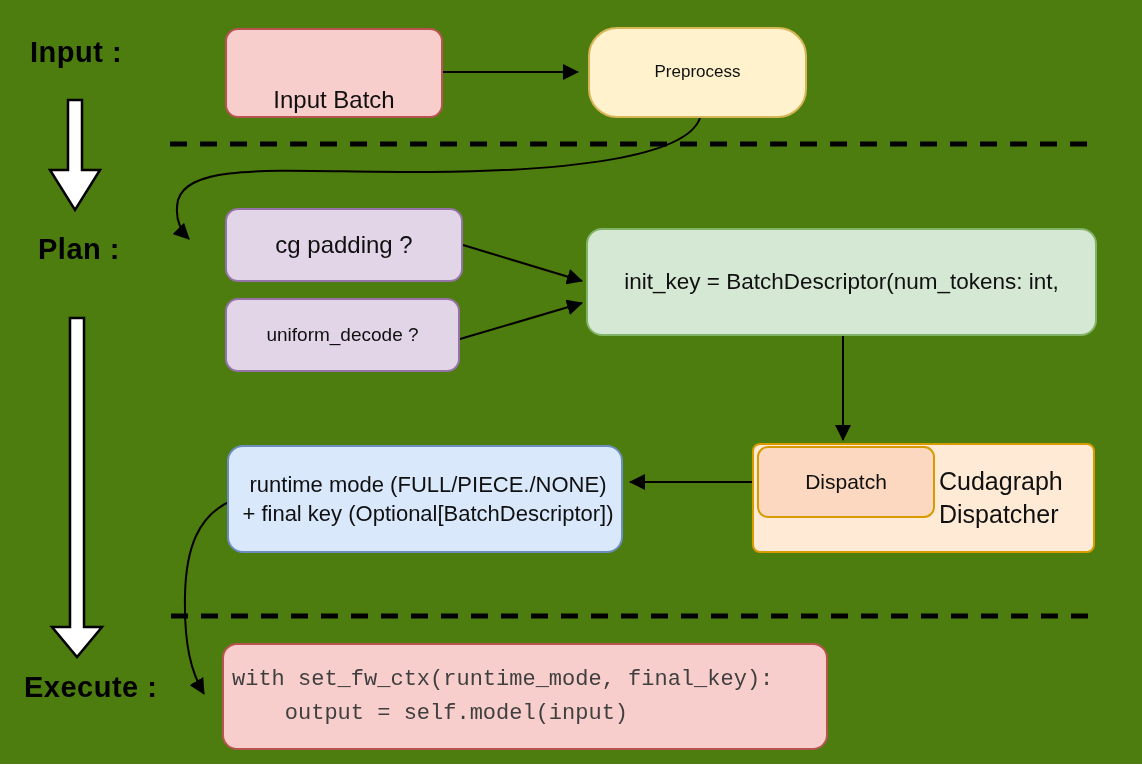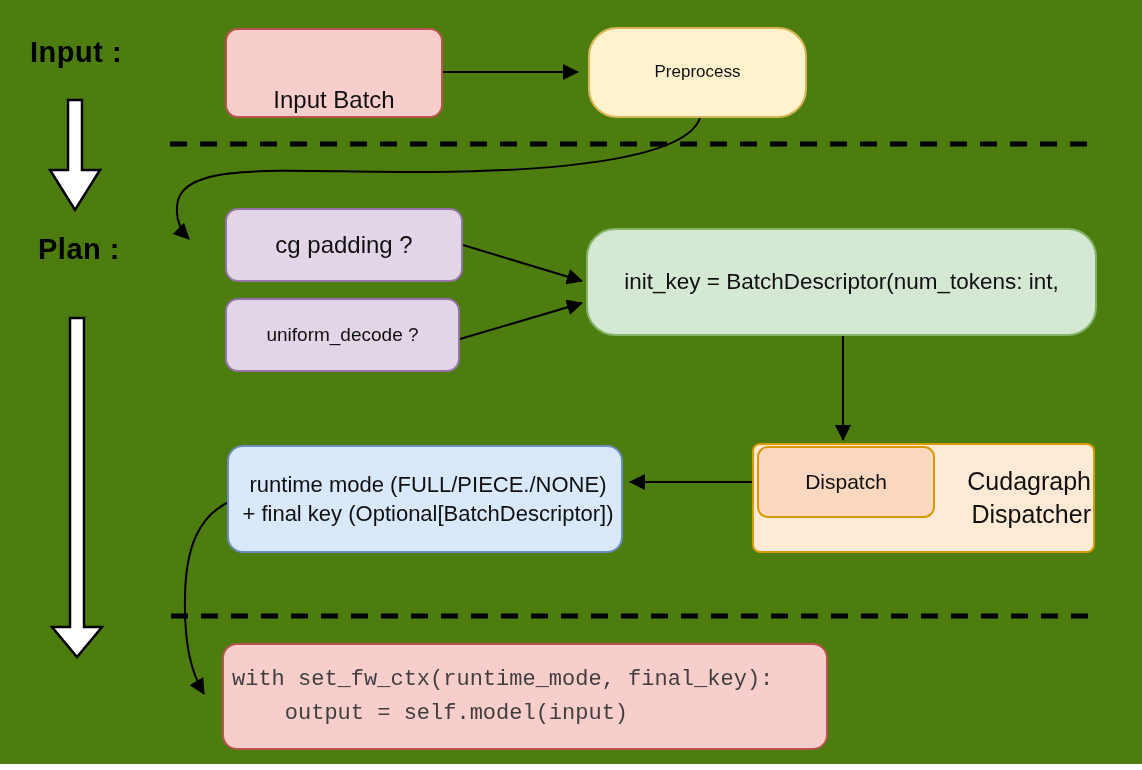--- a/index.html
+++ b/index.html
@@ -33,27 +33,27 @@
   .purple {background:#E1D5E7;border-color:#9673A6;}
   .green  {background:#D5E8D4;border-color:#82B366;}
   .blue   {background:#DAE8FC;border-color:#6C8EBF;}
   .orange-outer{background:#FFEAD6;border-color:#D79B00;}
   .orange-inner{background:#FBD8BF;border-color:#D79B00;}
 
   #input-batch   {left:225px;top:28px; width:218px;height:90px; font-size:24px;justify-content:flex-end;}
   #preprocess    {left:588px;top:27px; width:219px;height:91px; font-size:17px;border-radius:29px;}
   #cg-padding    {left:225px;top:208px;width:238px;height:74px; font-size:24px;}
   #uniform-decode{left:225px;top:298px;width:235px;height:74px; font-size:19px;}
-  #init-key      {left:586px;top:228px;width:511px;height:108px;font-size:22.5px;border-radius:29px;}
+  #init-key      {left:586px;top:228px;width:511px;height:108px;font-size:22.5px;border-radius:16px;}
   #runtime-mode  {left:227px;top:445px;width:396px;height:108px;font-size:22px;border-radius:16px;padding-left:6px;}
   #dispatcher    {left:752px;top:443px;width:343px;height:110px;border-radius:8px;}
   #dispatch      {left:3px;top:1px;width:178px;height:72px;font-size:21px;border-radius:11px;position:absolute;}
   #dispatcher-label{
     position:absolute;left:185px;top:0;width:152px;height:100%;
-    display:flex;flex-direction:column;align-items:flex-end;justify-content:center;
+    display:flex;flex-direction:column;align-items:flex-start;justify-content:center;
     font-size:25px;line-height:1.33;color:#101010;
   }
   #execute-code{
     left:222px;top:643px;width:606px;height:107px;
     align-items:flex-start;justify-content:center;
     font-family:"Liberation Mono","DejaVu Sans Mono",monospace;
     font-size:22px;color:#3f3f3f;line-height:34px;
     padding-left:8px;border-radius:15px;
   }
   .code-line{white-space:pre;}
@@ -82,20 +82,21 @@
     <line x1="460" y1="339" x2="582" y2="303" stroke="#000" stroke-width="2" marker-end="url(#ah)"></line>
     <line x1="843" y1="336" x2="843" y2="440" stroke="#000" stroke-width="2" marker-end="url(#ah)"></line>
     <line x1="752" y1="482" x2="630" y2="482" stroke="#000" stroke-width="2" marker-end="url(#ah)"></line>
 
     <path d="M 700 118 C 686 158, 565 171, 430 172 C 290 173, 190 160, 178 200 C 174 219, 181 231, 189 239" fill="none" stroke="#000" stroke-width="2" marker-end="url(#ah)"></path>
     <path d="M 233 500 C 197 515, 186 550, 185 595 C 184 645, 191 672, 204 694" fill="none" stroke="#000" stroke-width="2" marker-end="url(#ah)"></path>
   </svg>
 
   <div class="stage-label" style="left:30px;top:36px;">Input :</div>
   <div class="stage-label" style="left:38px;top:233px;">Plan :</div>
+  <div class="stage-label" style="left:24px;top:671px;">Execute :</div>
 
   <div class="node red" id="input-batch">
     <span class="tline">Input Batch</span>
   </div>
 
   <div class="node yellow" id="preprocess">
     <span class="tline">Preprocess</span>
   </div>
 
   <div class="node purple" id="cg-padding">

